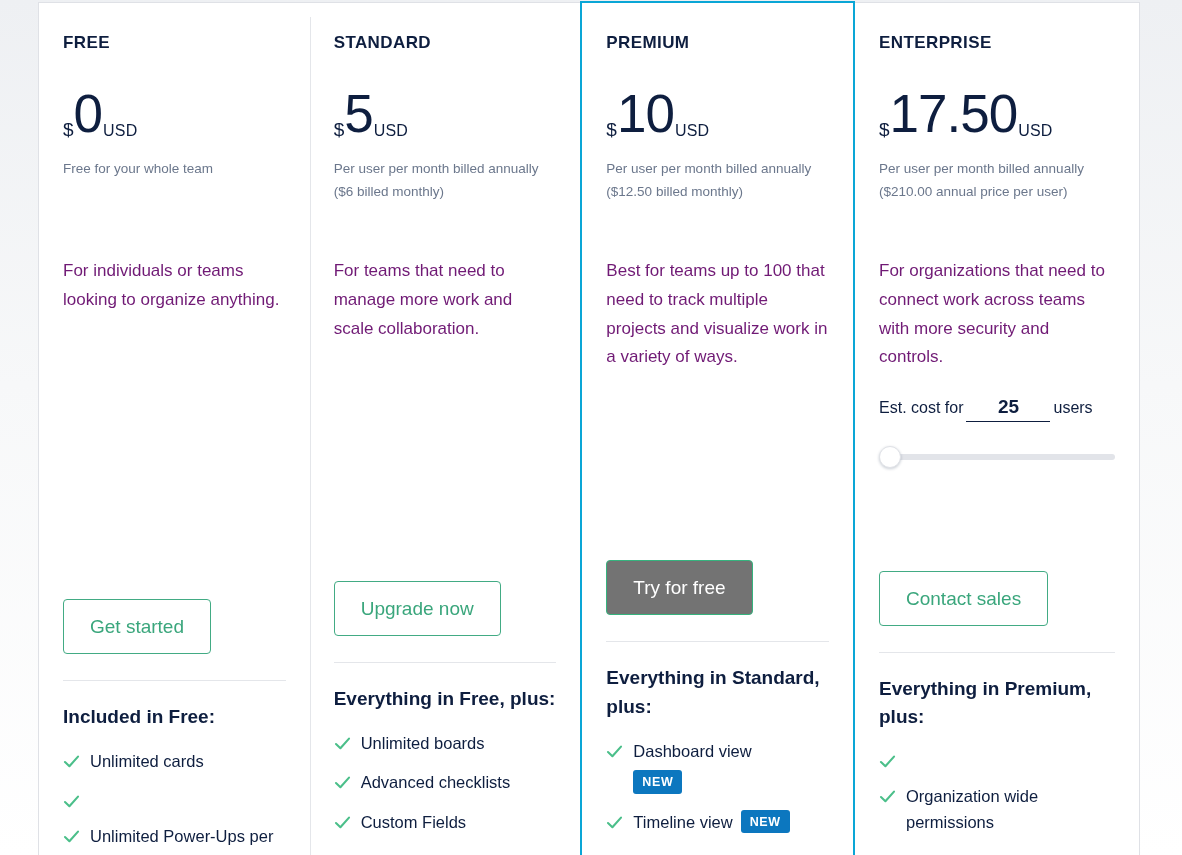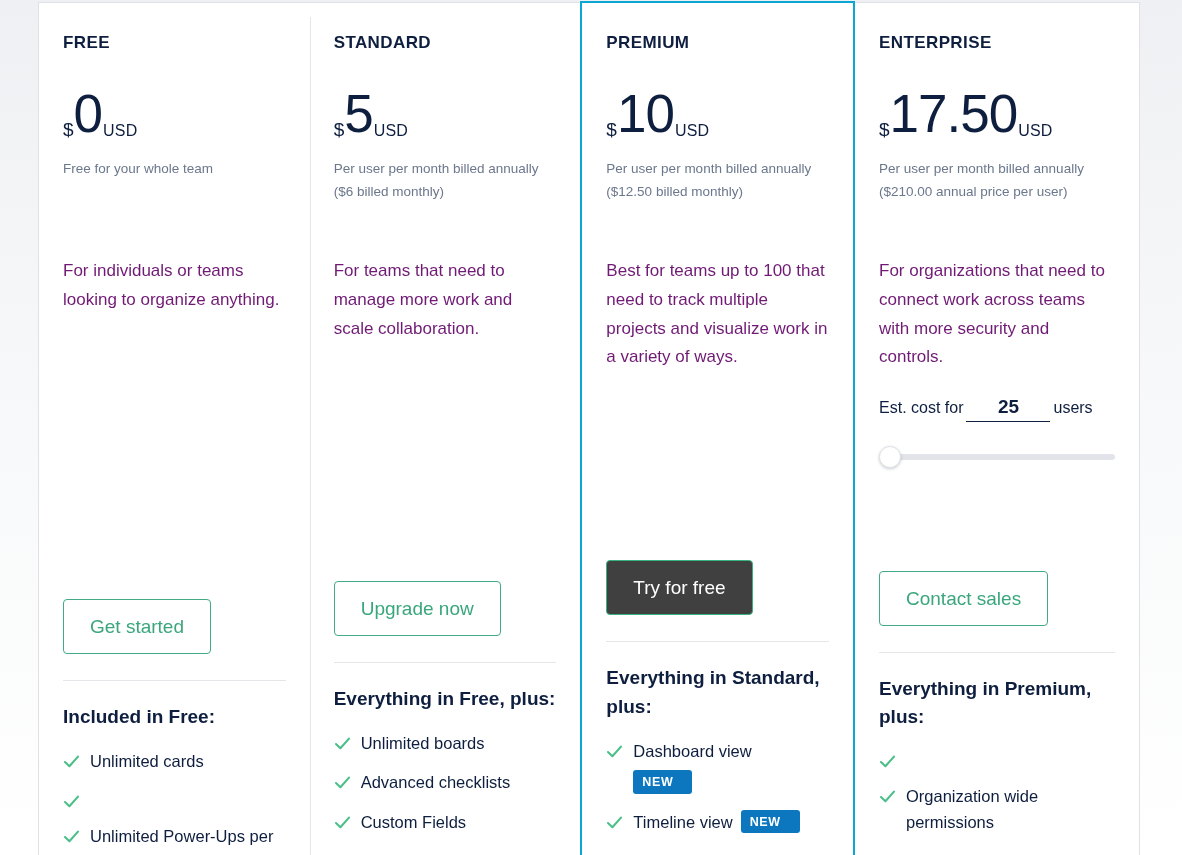--- a/index.html
+++ b/index.html
@@ -181,21 +181,21 @@
     line-height: 1;
     padding: 17px 26px;
     border-radius: 4px;
     cursor: pointer;
     background: #ffffff;
     border: 1px solid #42ab84;
     color: #3aa67c;
     white-space: nowrap;
   }
   .cta-btn.is-primary {
-    background: #404040;
+    background: #737373;
     border-color: #36b37e;
     color: #ffffff;
   }
 
   
   .feature-sep {
     border: none;
     border-top: 1px solid #e4e6ea;
     margin: 0 0 22px 0;
   }
@@ -228,21 +228,21 @@
   .feature-text { flex: 1 1 auto; }
 
   .new-badge {
     display: inline-block;
     background: #0c77bf;
     color: #ffffff;
     font-size: 12.5px;
     font-weight: bold;
     letter-spacing: 0.6px;
     line-height: 1;
-    padding: 6px 19px 5px 9px;
+    padding: 6px 9px 5px 9px;
     border-radius: 3px;
     margin-left: 8px;
     vertical-align: 2px;
   }
   .new-badge.is-block {
     margin-left: 0;
     margin-top: 6px;
     display: inline-block;
   }
 </style>

